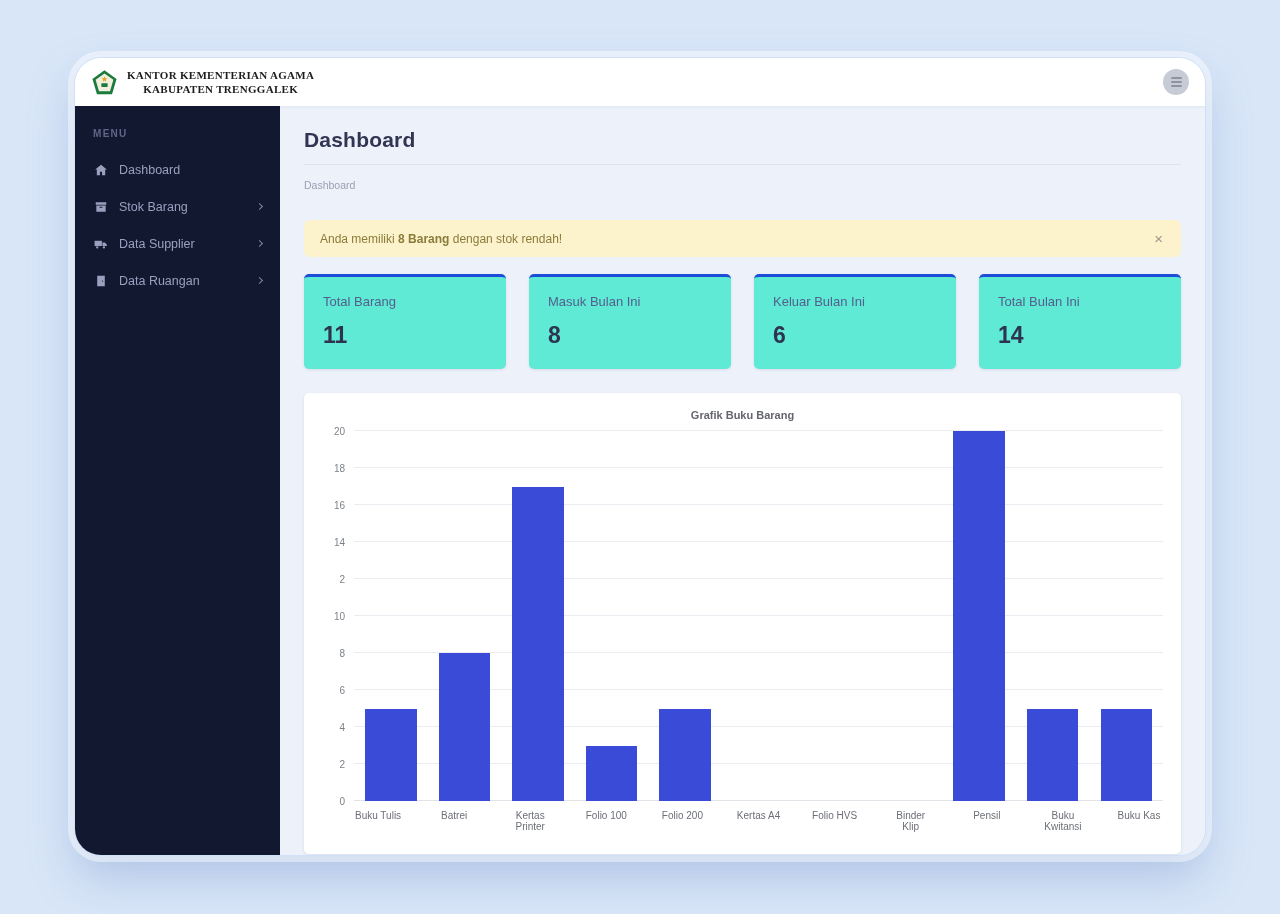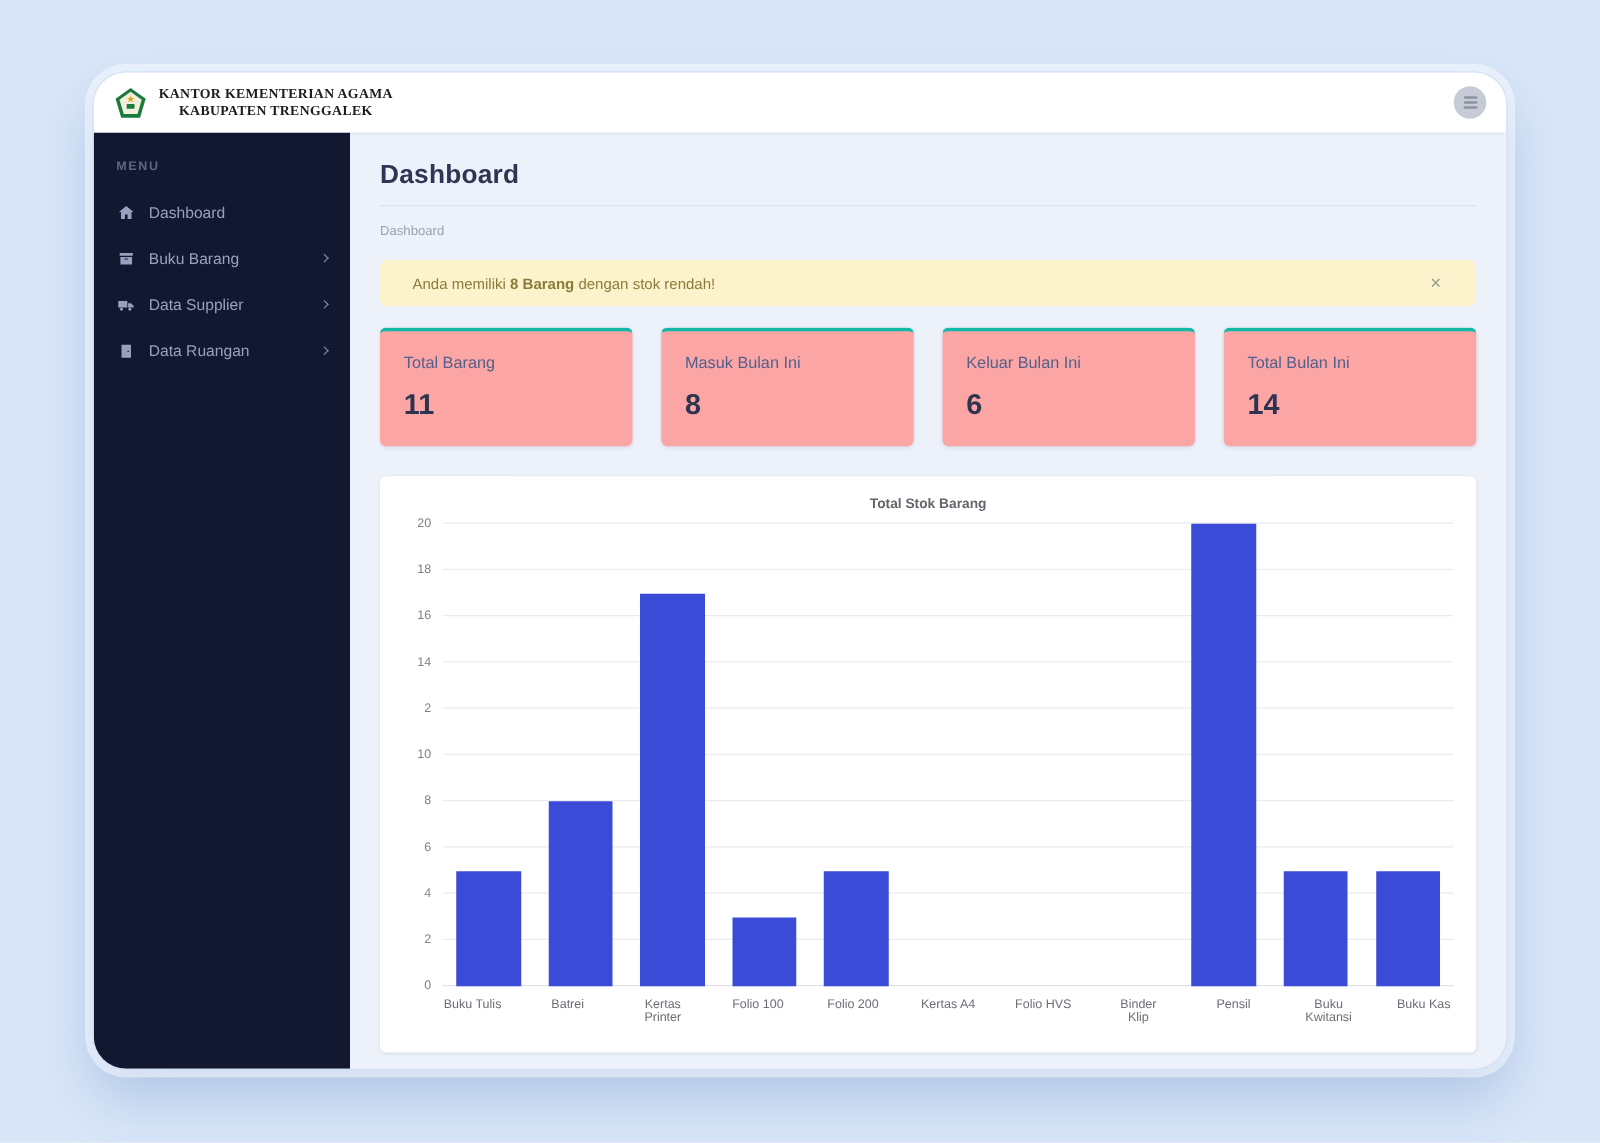--- a/index.html
+++ b/index.html
@@ -55,33 +55,34 @@
     margin-left:auto; width:5px; height:5px;
     border-right:1.5px solid currentColor; border-top:1.5px solid currentColor;
     transform:rotate(45deg); opacity:.8;
   }
   .content { flex:1; padding:20px 24px; background:#edf1fa; overflow:hidden; }
   .page-title { font-size:21px; font-weight:bold; color:#303552; margin:2px 0 12px; letter-spacing:.2px; }
   .divider { height:1px; background:#dfe3ef; margin-bottom:10px; }
   .breadcrumb { font-size:10.5px; color:#9aa1b2; margin-bottom:17px; display:inline-block; cursor:pointer; }
   
   .alert {
-    background:#fcf3cd; border-radius:6px; padding:11px 26px;
+    background:#fcf3cd; border-radius:6px; padding:11px 16px;
     display:flex; align-items:center; font-size:12px; color:#8a7c3a;
     margin-bottom:17px;
+    margin-top:12px;
   }
   .alert b { font-weight:bold; }
   .alert-close {
     margin-left:auto; background:none; border:none; cursor:pointer;
     color:#9a988c; font-size:15px; line-height:1; padding:0 2px;
   }
   
   .stats { display:grid; grid-template-columns:repeat(4,1fr); gap:23px; margin-bottom:24px; }
   .stat-card {
-    background:#fca5a5; border-top:3px solid #14b8a6; border-radius:5px;
+    background:#5eead4; border-top:3px solid #1d4ed8; border-radius:5px;
     box-shadow:0 1px 3px rgba(40,50,90,0.10); padding:17px 19px 20px;
   }
   .stat-label { font-size:13px; color:#53608c; margin-bottom:13px; }
   .stat-value { font-size:23px; font-weight:bold; color:#2e3450; }
   
   .chart-card {
     background:#fff; border-radius:5px; box-shadow:0 1px 3px rgba(40,50,90,0.10);
     padding:16px 18px 22px;
   }
   .chart-title { text-align:center; font-size:11px; font-weight:bold; color:#63666d; margin-bottom:10px; }
@@ -136,21 +137,21 @@
         <span>Dashboard</span>
       </div>
 
       <div class="side-item">
         <span class="icon">
           <svg viewBox="0 0 24 24">
               <path d="M3 4 h18 v4 H3 Z"></path>
               <path d="M4 9.5 h16 V20 H4 Z M9.5 11.5 h5 v1.6 h-5 Z" fill-rule="evenodd"></path>
             </svg>
         </span>
-        <span>Buku Barang</span>
+        <span>Stok Barang</span>
         <span class="chev"></span>
       </div>
 
       <div class="side-item">
         <span class="icon">
           <svg viewBox="0 0 24 24">
               <rect x="1" y="6.5" width="12.5" height="9"></rect>
               <path d="M14.5 9.5 h4 l3.5 3.5 v2.5 h-7.5 Z"></path>
               <circle cx="5.5" cy="17.8" r="2"></circle>
               <circle cx="17" cy="17.8" r="2"></circle>
@@ -194,21 +195,21 @@
           <div class="stat-label">Keluar Bulan Ini</div>
           <div class="stat-value">6</div>
         </div>
         <div class="stat-card">
           <div class="stat-label">Total Bulan Ini</div>
           <div class="stat-value">14</div>
         </div>
       </div>
 
       <div class="chart-card">
-        <div class="chart-title">Total Stok Barang</div>
+        <div class="chart-title">Grafik Buku Barang</div>
         <div class="chart-wrap">
           <div class="y-axis">
               <div class="ytick" style="bottom: 0%;">0</div>
               <div class="ytick" style="bottom: 10%;">2</div>
               <div class="ytick" style="bottom: 20%;">4</div>
               <div class="ytick" style="bottom: 30%;">6</div>
               <div class="ytick" style="bottom: 40%;">8</div>
               <div class="ytick" style="bottom: 50%;">10</div>
               <div class="ytick" style="bottom: 60%;">2</div>
               <div class="ytick" style="bottom: 70%;">14</div>

